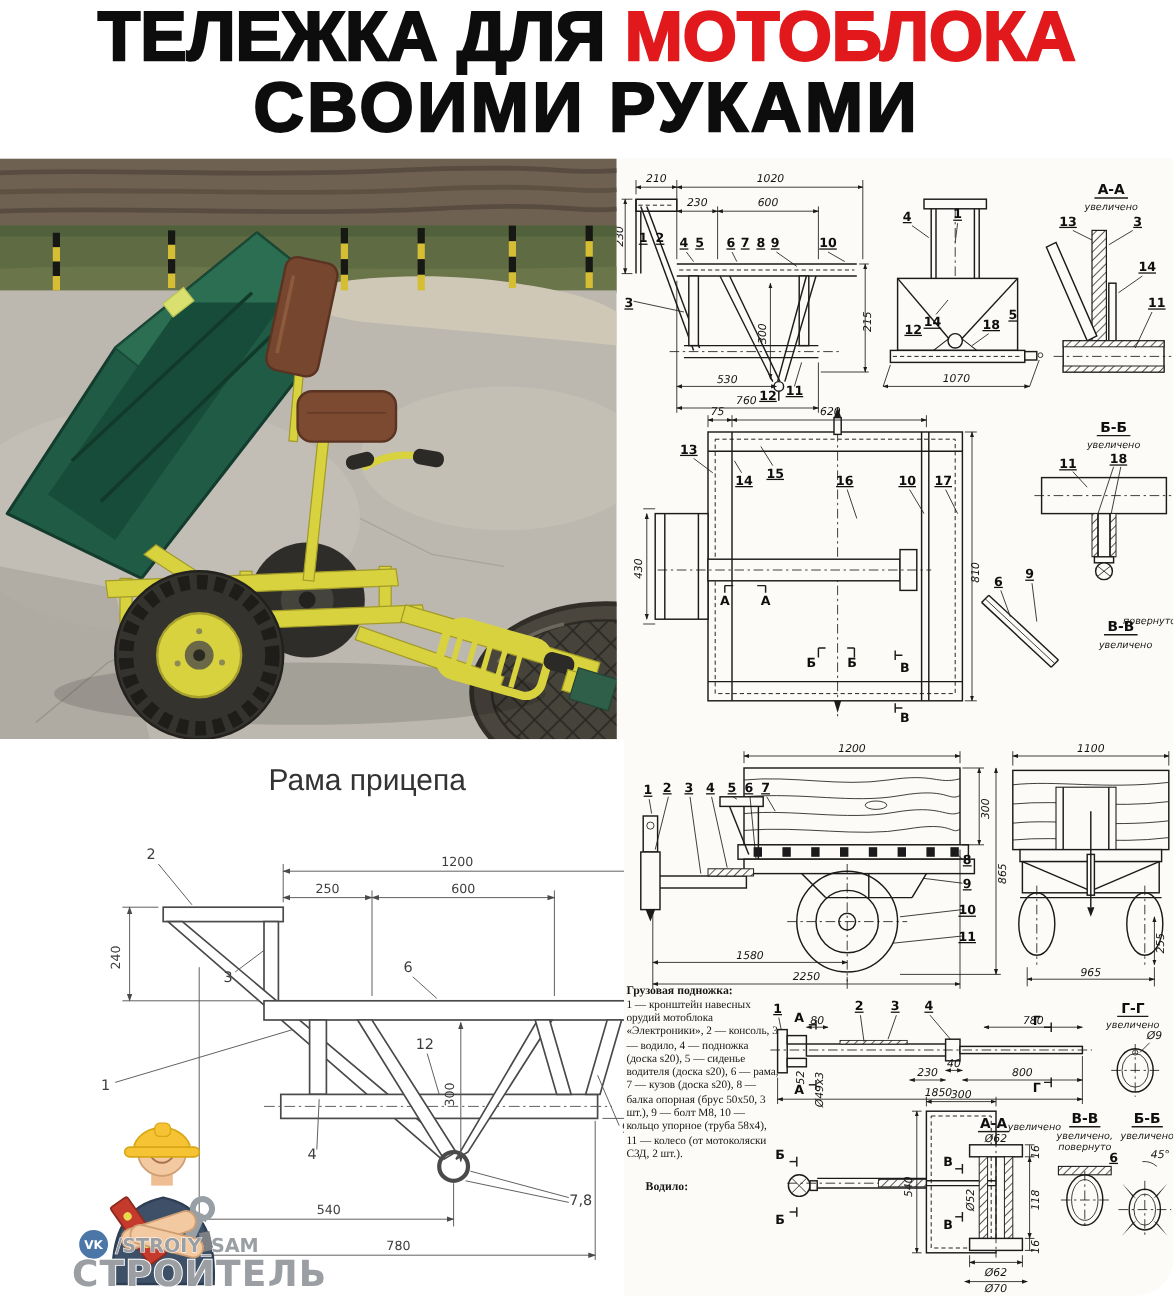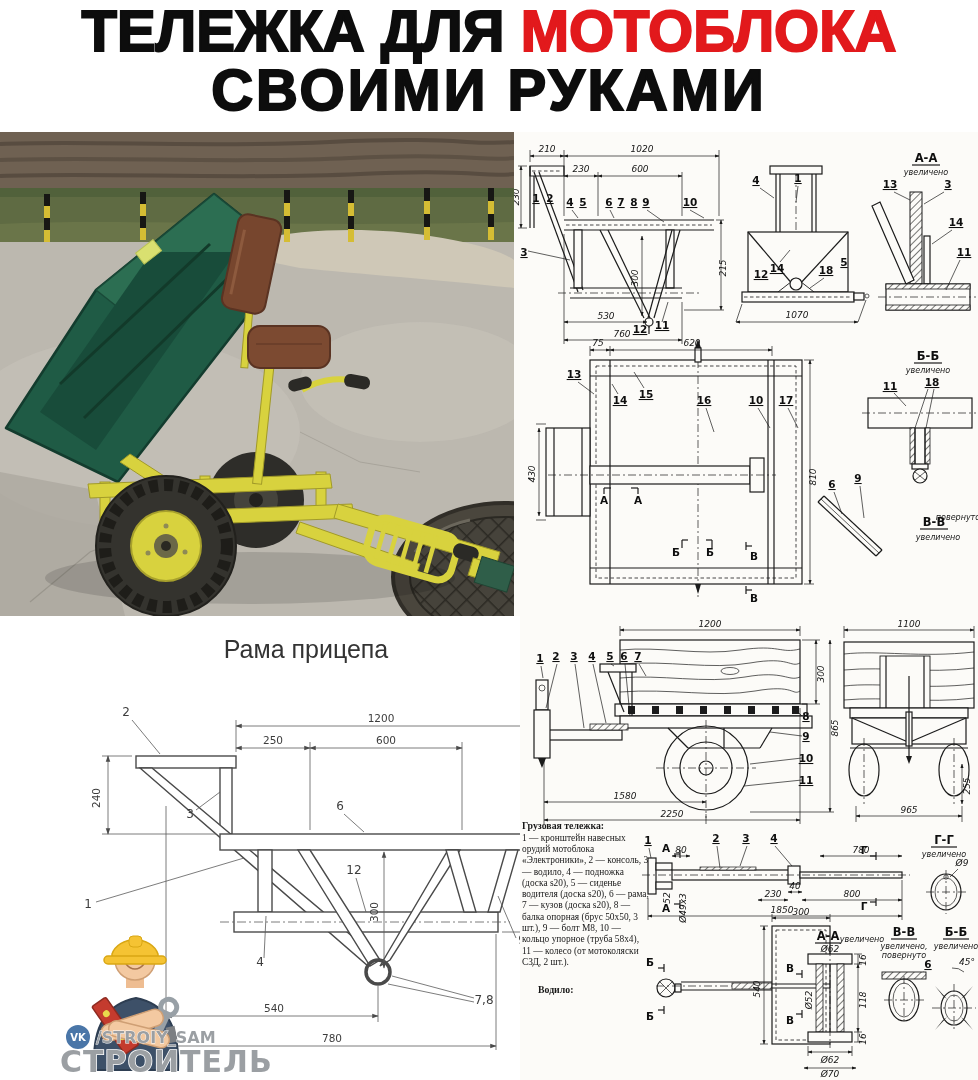--- a/index.html
+++ b/index.html
@@ -1,17 +1,17 @@
 <!DOCTYPE html>
 <html><head>
 <meta charset="utf-8">
 <style>
   html,body{margin:0;padding:0;background:#fff;}
   .page{position:relative;width:978px;height:1080px;background:#fff;overflow:hidden;
-        font-family:"Liberation Sans",sans-serif;}
+        font-family:"Liberation Sans",sans-serif;border-radius:32px;}
   
   .hdr{position:absolute;left:0;top:0;width:978px;height:132px;text-align:center;
        line-height:1.02;padding-top:1px;}
   .hdr .l1,.hdr .l2{font-weight:700;font-size:58px;letter-spacing:0px;color:#0d0d0d;
        -webkit-text-stroke:2px #0d0d0d;}
   .hdr .red{color:#e2191c;-webkit-text-stroke:2px #e2191c;}
   .hdr .l2{letter-spacing:3px;}
   
   .photo{position:absolute;left:0;top:132px;width:514px;height:484px;}
   .bp1{position:absolute;left:514px;top:132px;width:464px;height:484px;background:#fcfbf8;}
@@ -838,21 +838,21 @@
       <polygon points="423,380 415,370 427,383" fill="#1b1b1b"></polygon>
       <polygon points="445,380 453,370 441,383" fill="#1b1b1b"></polygon>
       <polygon points="423,404 415,414 427,401" fill="#1b1b1b"></polygon>
       <polygon points="445,404 453,414 441,401" fill="#1b1b1b"></polygon>
       <line class="cl" x1="412" y1="392" x2="456" y2="392"></line>
           <line class="cl" x1="434" y1="368" x2="434" y2="416"></line>
     </g>
   </svg>
 
   <div class="note" style="left:2px;top:204px;width:128px;">
-    <b>Грузовая тележка:</b>
+    <b>Грузовая подножка:</b>
     <span>1 — кронштейн навесных орудий мотоблока «Электроники», 2 — консоль, 3 — водило, 4 — подножка (доска s20), 5 — сиденье водителя (доска s20), 6 — рама, 7 — кузов (доска s20), 8 — балка опорная (брус 50х50, 3 шт.), 9 — болт М8, 10 — кольцо упорное (труба 58х4), 11 — колесо (от мотоколяски СЗД, 2 шт.).</span>
   </div>
   <div class="note" style="left:18px;top:368px;width:122px;">
     <b>Водило:</b>
   </div>
   </div>
 
 </div>
 
 </body></html>

